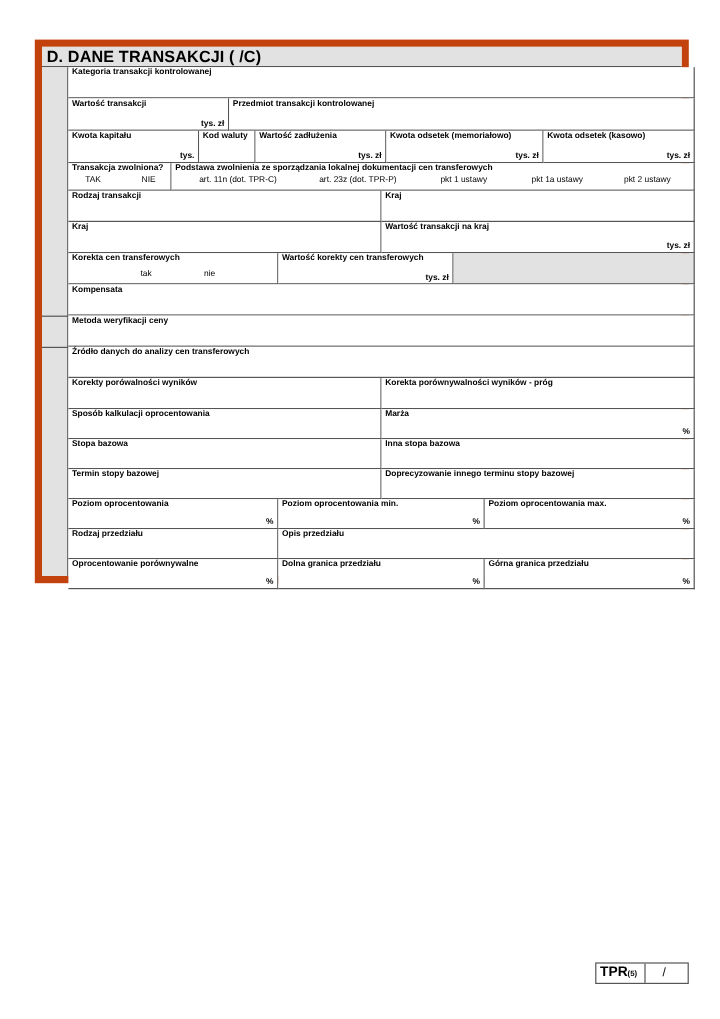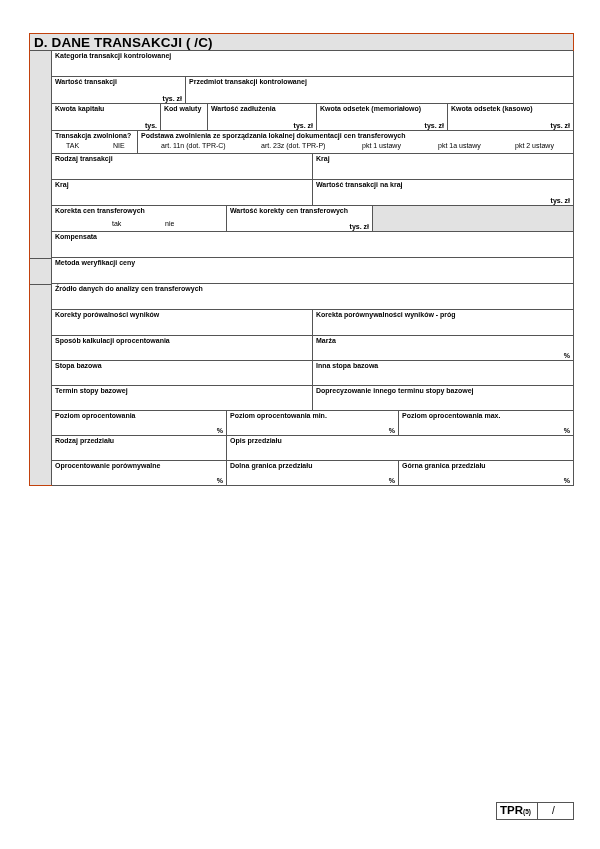--- a/index.html
+++ b/index.html
@@ -1,17 +1,17 @@
 <!DOCTYPE html>
 <html><head>
 <meta charset="utf-8">
 <style>
   html, body { margin: 0; padding: 0; background: #ffffff; }
   body { width: 600px; height: 849px; position: relative; font-family: "Liberation Sans", sans-serif; color: #000; }
-  .form { position: absolute; left: 29px; top: 33px; width: 545px; height: 453px; border: 1px solid #c2410c; box-sizing: border-box; background: #fff; }
+  .form { position: absolute; left: 29px; top: 33px; width: 545px; height: 453px; border: 6px solid #c2410c; box-sizing: border-box; background: #fff; }
   .hdr { position: absolute; left: 0; top: 0; width: 100%; height: 17px; background: #e2e2e2; border-bottom: 1px solid #555; box-sizing: border-box; }
   .hdr-title { position: absolute; left: 4px; top: 0px; font-weight: bold; font-size: 13.5px; line-height: 17px; letter-spacing: 0.1px; }
   .gutter { position: absolute; left: 0; top: 17px; width: 22px; bottom: 0; background: #e2e2e2; border-right: 1px solid #555; box-sizing: border-box; }
   .gsep { position: absolute; left: 0; width: 22px; height: 1px; background: #555; }
   .cell { position: absolute; box-sizing: border-box; border-right: 1px solid #555; border-bottom: 1px solid #555; background: #fff; }
   .cell.grey { background: #e2e2e2; }
   .lbl { position: absolute; left: 3px; top: 1px; font-size: 7px; font-weight: bold; white-space: nowrap; }
   .unit { position: absolute; right: 3px; bottom: 1px; font-size: 7px; font-weight: bold; white-space: nowrap; }
   .opt { position: absolute; font-size: 7px; white-space: nowrap; }
   .footer { position: absolute; left: 496px; top: 802px; width: 78px; height: 18px; border: 1px solid #555; box-sizing: border-box; }

